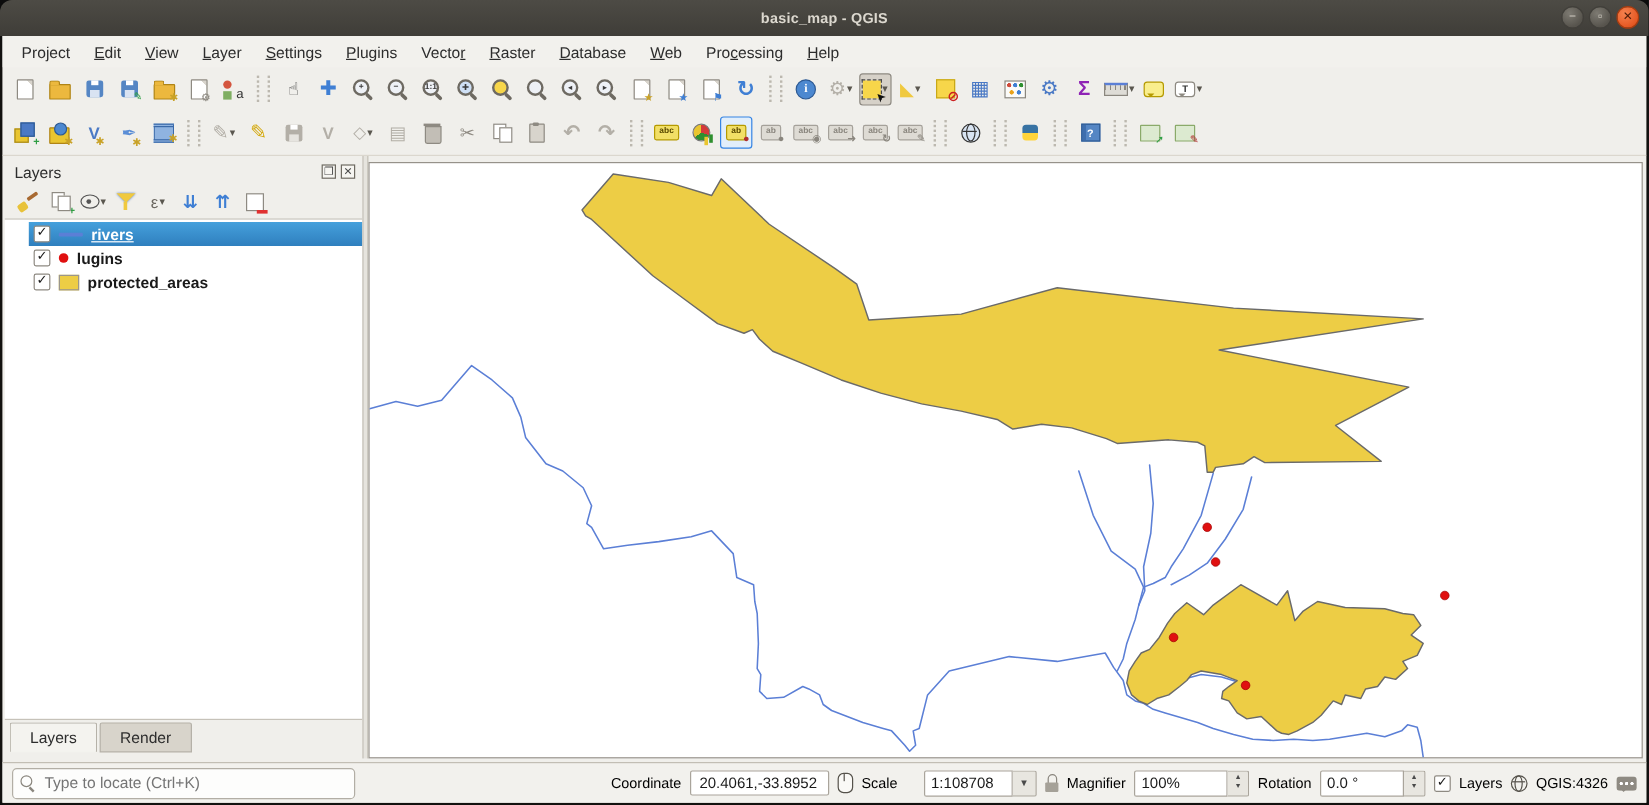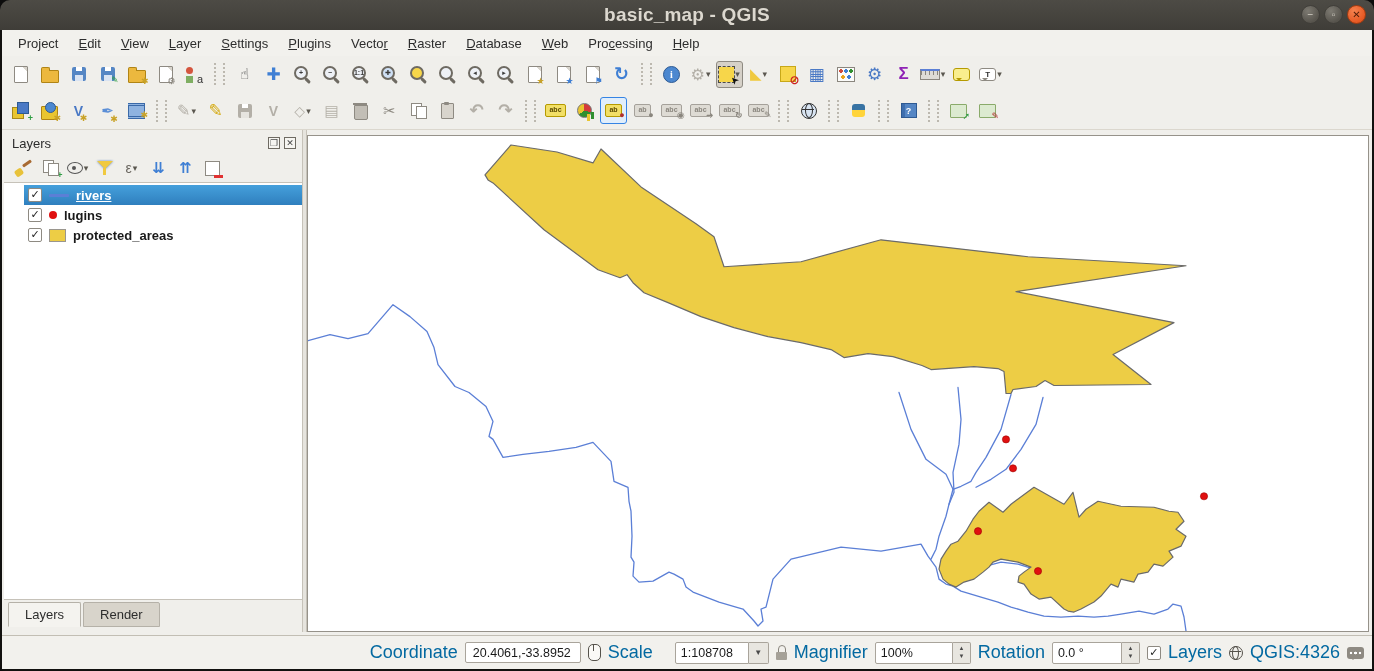--- a/index.html
+++ b/index.html
@@ -1,19 +1,19 @@
 <!DOCTYPE html>
 <html><head>
 <meta charset="utf-8">
 <style>
   html,body{margin:0;padding:0;background:#0c0c0c;font-family:"Liberation Sans","DejaVu Sans",sans-serif;}
   .window{position:relative;width:1374px;height:671px;background:#12110f;border-radius:10px 10px 5px 5px;overflow:hidden;}
   
   .titlebar{position:absolute;left:0;right:0;top:0;height:30px;background:linear-gradient(#4d4b45,#3f3d38);display:flex;align-items:center;justify-content:center;}
-  .title{color:#dcd8cf;font-size:19px;font-weight:bold;letter-spacing:.2px;}
+  .title{color:#dcd8cf;font-size:12px;font-weight:bold;letter-spacing:.2px;}
   .winbtns{position:absolute;right:8px;top:5px;display:flex;gap:4px;}
   .wbtn{width:19px;height:19px;border-radius:50%;background:radial-gradient(circle at 35% 30%,#7d7a72,#57544d 70%);border:1px solid #413f3a;color:#d8d4ca;font-size:10px;line-height:17px;text-align:center;box-sizing:border-box;}
   .wbtn.close{background:radial-gradient(circle at 35% 30%,#f5824f,#e75b26 65%,#cf4a17);border-color:#a63c10;color:#4f1b07;font-weight:bold;}
   
   .app{position:absolute;left:2px;right:2px;top:30px;bottom:2px;background:#f0efeb;overflow:hidden;}
   
   .menubar{position:absolute;left:0;right:0;top:0;height:26px;background:#f2f1ed;display:flex;align-items:center;padding-left:6px;}
   .mitem{padding:4px 10px;font-size:13px;color:#2d2d2d;}
   .mitem u{text-decoration:underline;}
   
@@ -120,21 +120,21 @@
   .map{position:absolute;left:305px;right:3px;top:105px;bottom:37px;background:#fff;border:1px solid #96928a;box-sizing:border-box;}
   .map svg{display:block;width:100%;height:100%;}
   
   .statusbar{position:absolute;left:0;right:0;bottom:0;height:34px;border-top:1px solid #c2beb4;background:#f2f1ed;display:flex;align-items:center;padding:0 8px;gap:6px;box-sizing:border-box;}
   .locate{width:272px;height:24px;border:1px solid #b2aea5;border-radius:4px;background:#fdfdfc;display:flex;align-items:center;padding:0 6px;gap:5px;flex:none;}
   .locate input{border:none;outline:none;background:transparent;font-size:13px;color:#8a867e;width:100%;font-family:inherit;}
   .mag-mini{position:relative;width:13px;height:13px;flex:none;}
   .mag-mini::before{content:"";position:absolute;top:0;left:0;width:8px;height:8px;border:1.5px solid #8a867e;border-radius:50%;}
   .mag-mini::after{content:"";position:absolute;right:1px;bottom:1px;width:5px;height:1.5px;background:#8a867e;transform:rotate(45deg);}
   .sbgroup{margin-left:auto;display:flex;align-items:center;gap:7px;}
-  .sblabel{font-size:18px;color:#0369a1;}
+  .sblabel{font-size:12px;color:#000000;}
   .sbfield{height:21px;border:1px solid #a9a49b;border-radius:2px;background:#fff;font-size:12.5px;color:#1a1a1a;display:flex;align-items:center;padding:0 5px;box-sizing:border-box;}
   .sbfield input{border:none;outline:none;font-size:12.5px;color:#1a1a1a;font-family:inherit;width:100%;background:transparent;}
   .combo{display:flex;align-items:stretch;height:22px;padding-left:15px;}
   .combo .sbfield{border-radius:2px 0 0 2px;height:22px;}
   .combo .arrowseg{width:19px;border:1px solid #a9a49b;border-left:none;border-radius:0 2px 2px 0;background:#e8e6e0;display:flex;align-items:center;justify-content:center;font-size:8px;color:#4a4a4a;}
   .spin{display:flex;align-items:stretch;height:22px;}
   .spin .sbfield{border-radius:2px 0 0 2px;height:22px;}
   .spin .arrows{width:17px;border:1px solid #a9a49b;border-left:none;border-radius:0 2px 2px 0;background:#e8e6e0;display:flex;flex-direction:column;align-items:center;justify-content:center;font-size:6px;color:#4a4a4a;line-height:1.2;}
   .sb-mouse{width:11px;height:15px;border:1.5px solid #55524b;border-radius:5px;position:relative;background:#faf9f6;flex:none;}
   .sb-mouse::before{content:"";position:absolute;left:4px;top:0;width:1.5px;height:6px;background:#55524b;}
@@ -495,20 +495,24 @@
           <polygon points="681,367 695,377 703,369 726,352 756,369 765,357 771,382 778,374 790,366 813,371 846,372 861,376 870,377 876,386 868,394 878,401 873,411 861,416 865,422 855,431 846,429 840,437 830,439 826,447 813,444 810,452 803,449 793,461 786,467 773,474 766,477 760,476 756,474 743,462 731,464 723,459 716,449 710,447 711,441 716,437 723,432 710,427 693,424 685,427 681,432 675,437 666,444 656,447 648,452 641,449 635,444 631,434 633,424 638,416 643,409 650,406 658,396 665,384 671,376" fill="#edcd45" stroke="#6a6a6a" stroke-width="1.2" stroke-linejoin="round"></polygon>
           <circle cx="698" cy="304" r="3.6" fill="#e01010" stroke="#a00000" stroke-width="0.6"></circle>
           <circle cx="705" cy="333" r="3.6" fill="#e01010" stroke="#a00000" stroke-width="0.6"></circle>
           <circle cx="896" cy="361" r="3.6" fill="#e01010" stroke="#a00000" stroke-width="0.6"></circle>
           <circle cx="670" cy="396" r="3.6" fill="#e01010" stroke="#a00000" stroke-width="0.6"></circle>
           <circle cx="730" cy="436" r="3.6" fill="#e01010" stroke="#a00000" stroke-width="0.6"></circle>
         </svg>
     </div>
 
     <div class="statusbar">
+      <div class="locate">
+        <span class="mag-mini"></span>
+        <input placeholder="Type to locate (Ctrl+K)" style="">
+      </div>
       <div class="sbgroup">
         <span class="sblabel">Coordinate</span>
         <span class="sbfield" style="width:116px">
             <input value="20.4061,-33.8952" style="">
           </span>
         <span class="sb-mouse"></span>
         <span class="sblabel">Scale</span>
         <span class="combo">
           <span class="sbfield" style="width:74px">1:108708</span>
           <span class="arrowseg">▼</span>

